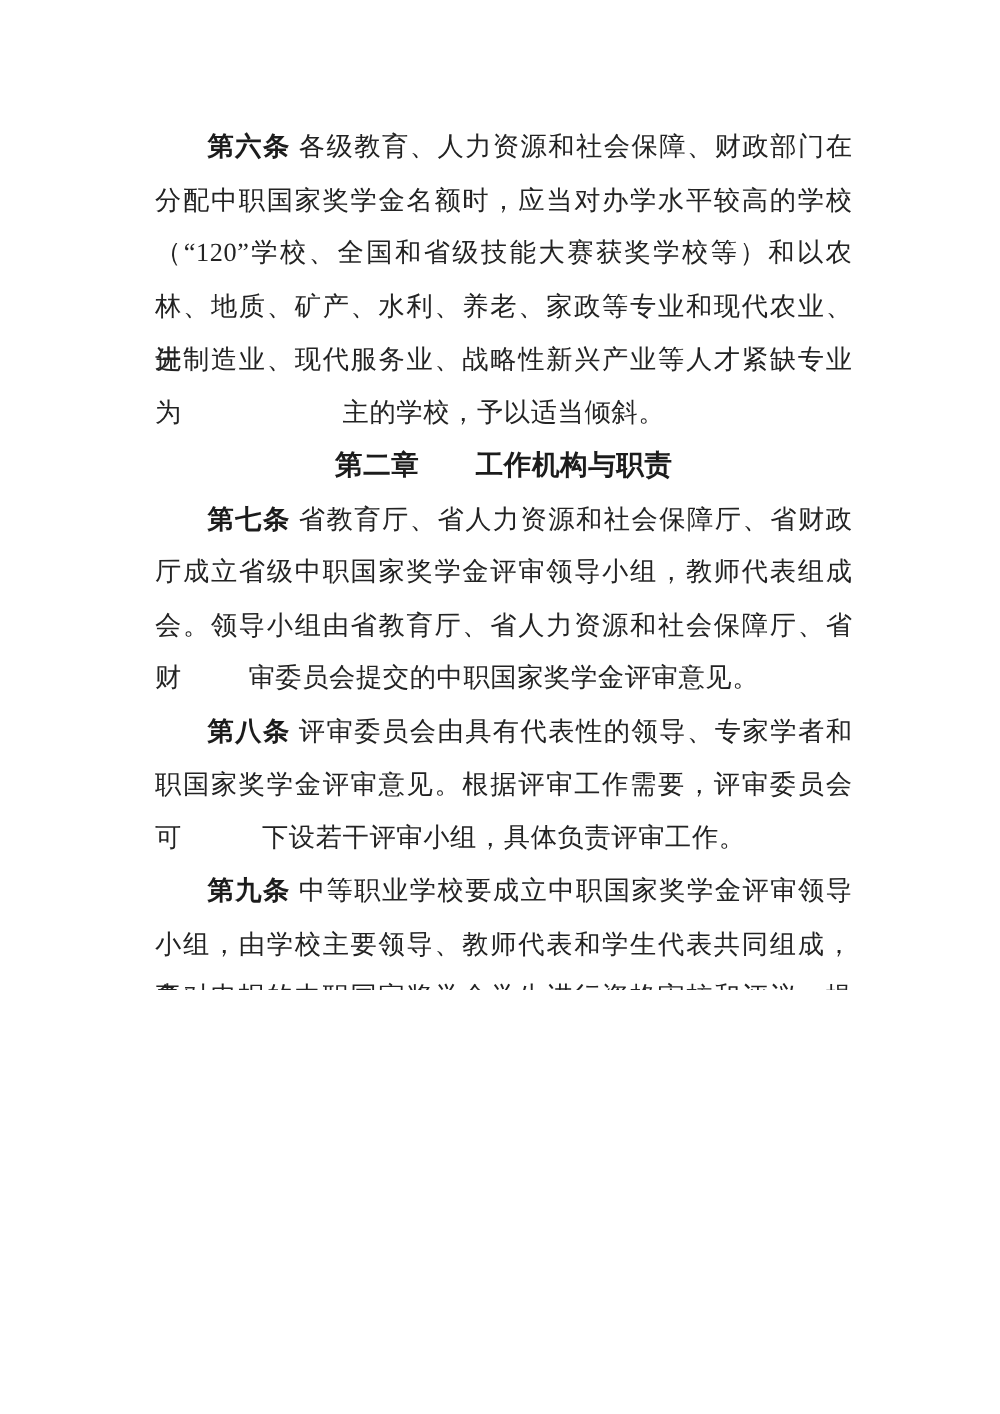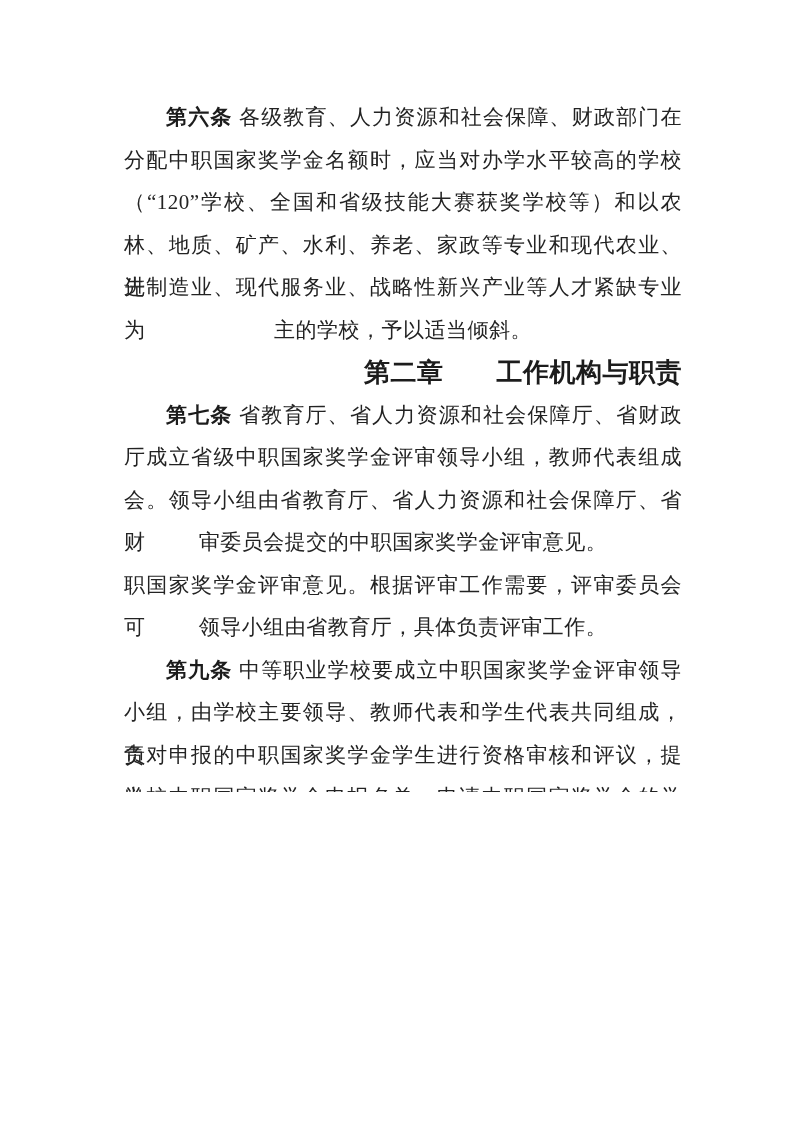--- a/index.html
+++ b/index.html
@@ -36,22 +36,22 @@
     text-indent: 2em;
     text-align: justify;
     text-align-last: justify;
   }
   .body-last {
     text-align: center;
   }
   .chapter-heading {
     font-family: "Liberation Sans", "DejaVu Sans", sans-serif;
     font-weight: 700;
-    font-size: 26px;
-    text-align: right;
+    font-size: 22px;
+    text-align: center;
     color: #1c1c1c;
   }
   .bold-prefix {
     font-family: "Liberation Sans", "DejaVu Sans", sans-serif;
     font-weight: 700;
     color: #1c1c1c;
   }
   .page-number {
     position: absolute;
     top: 1040px;
@@ -72,22 +72,23 @@
       <div class="line body-full">分配中职国家奖学金名额时，应当对办学水平较高的学校</div>
       <div class="line body-full">（“120”学校、全国和省级技能大赛获奖学校等）和以农</div>
       <div class="line body-full">林、地质、矿产、水利、养老、家政等专业和现代农业、先</div>
       <div class="line body-full">进制造业、现代服务业、战略性新兴产业等人才紧缺专业为</div>
       <div class="line body-last">主的学校，予以适当倾斜。</div>
       <div class="line chapter-heading">第二章　　工作机构与职责</div>
       <div class="line body-first"><span class="bold-prefix">第七条</span> 省教育厅、省人力资源和社会保障厅、省财政</div>
       <div class="line body-full">厅成立省级中职国家奖学金评审领导小组，教师代表组成</div>
       <div class="line body-full">会。领导小组由省教育厅、省人力资源和社会保障厅、省财</div>
       <div class="line body-last">审委员会提交的中职国家奖学金评审意见。</div>
+      <div class="line body-first"><span class="bold-prefix">第八条</span> 评审委员会由具有代表性的领导、专家学者和</div>
       <div class="line body-full">职国家奖学金评审意见。根据评审工作需要，评审委员会可</div>
-      <div class="line body-last">领导小组由省教育厅，具体负责评审工作。</div>
+      <div class="line body-last">下设若干评审小组，具体负责评审工作。</div>
       <div class="line body-first"><span class="bold-prefix">第九条</span> 中等职业学校要成立中职国家奖学金评审领导</div>
       <div class="line body-full">小组，由学校主要领导、教师代表和学生代表共同组成，负</div>
       <div class="line body-full">责对申报的中职国家奖学金学生进行资格审核和评议，提出</div>
       <div class="line body-full">学校中职国家奖学金申报名单。申请中职国家奖学金的学生</div>
       <div class="line body-last">不得作为学生代表参加审核和评议。</div>
     </div>
   <div class="page-number">2</div>
 </div>
 
 </body></html>

